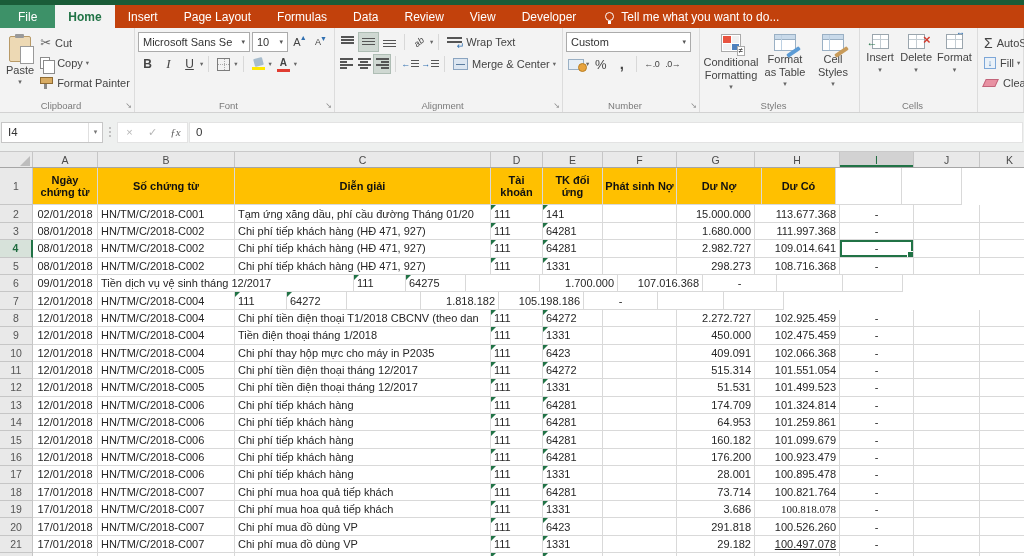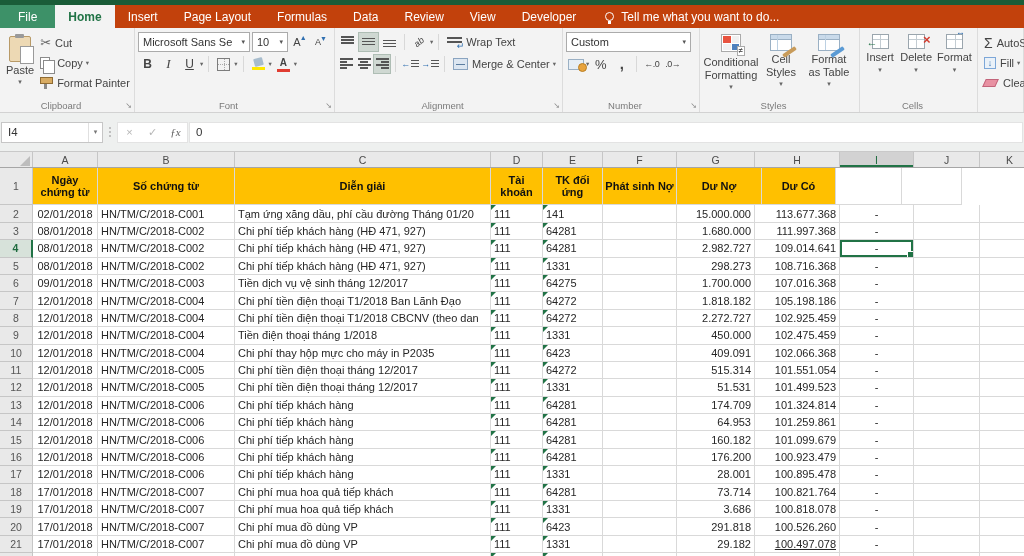--- a/index.html
+++ b/index.html
@@ -370,32 +370,32 @@
       <span class="ic-cf">
           <i></i>
           <i></i>
           <i></i>
           <i></i>
         </span>
       <span class="bb-l2"></span>
       <span class="bb-l2">Conditional Formatting</span>
       <span class="dd">▾</span>
     </div>
+    <div class="bigbtn" style="width:52px">
+      <span class="ic-table">
+          <span class="brush"></span>
+        </span>
+      <span class="bb-l2">Format as Table</span>
+      <span class="dd">▾</span>
+    </div>
     <div class="bigbtn" style="width:44px">
       <span class="ic-table">
           <span class="brush tan"></span>
         </span>
       <span class="bb-l2">Cell Styles</span>
-      <span class="dd">▾</span>
-    </div>
-    <div class="bigbtn" style="width:52px">
-      <span class="ic-table">
-          <span class="brush"></span>
-        </span>
-      <span class="bb-l2">Format as Table</span>
       <span class="dd">▾</span>
     </div>
     <span class="group-label">Styles</span>
   </div>
 
   <div class="group g-cells">
     <div class="bigbtn" style="width:37px">
       <span class="ic-cells">
           <span class="ov ov-ins">←</span>
         </span>
@@ -539,36 +539,34 @@
         <div class="cell a-r" style="width: 74px;"></div>
         <div class="cell a-r" style="width: 78px;">298.273</div>
         <div class="cell a-r" style="width: 85px;">108.716.368</div>
         <div class="cell a-dash" style="width: 74px;">-</div>
         <div class="cell a-l" style="width: 66px;"></div>
         <div class="cell a-l" style="width: 60px;"></div>
       </div>
       <div class="row">
         <div class="rownum">6</div>
         <div class="cell a-c" style="width: 65px;">09/01/2018</div>
-        <div class="cell a-l" style="width: 137px;">HN/TM/C/2018-C003</div>
         <div class="cell a-l" style="width: 256px;">Tiền dịch vụ vệ sinh tháng 12/2017</div>
         <div class="cell a-l flag" style="width: 52px;">111</div>
         <div class="cell a-l flag" style="width: 60px;">64275</div>
         <div class="cell a-r" style="width: 74px;"></div>
         <div class="cell a-r" style="width: 78px;">1.700.000</div>
         <div class="cell a-r" style="width: 85px;">107.016.368</div>
         <div class="cell a-dash" style="width: 74px;">-</div>
         <div class="cell a-l" style="width: 66px;"></div>
         <div class="cell a-l" style="width: 60px;"></div>
       </div>
       <div class="row">
         <div class="rownum">7</div>
         <div class="cell a-c" style="width: 65px;">12/01/2018</div>
         <div class="cell a-l" style="width: 137px;">HN/TM/C/2018-C004</div>
-        <div class="cell a-l" style="width: 256px;">Chi phí tiền điện thoại T1/2018 Ban Lãnh Đạo</div>
         <div class="cell a-l flag" style="width: 52px;">111</div>
         <div class="cell a-l flag" style="width: 60px;">64272</div>
         <div class="cell a-r" style="width: 74px;"></div>
         <div class="cell a-r" style="width: 78px;">1.818.182</div>
         <div class="cell a-r" style="width: 85px;">105.198.186</div>
         <div class="cell a-dash" style="width: 74px;">-</div>
         <div class="cell a-l" style="width: 66px;"></div>
         <div class="cell a-l" style="width: 60px;"></div>
       </div>
       <div class="row">
@@ -727,21 +725,21 @@
       </div>
       <div class="row">
         <div class="rownum">19</div>
         <div class="cell a-c" style="width: 65px;">17/01/2018</div>
         <div class="cell a-l" style="width: 137px;">HN/TM/C/2018-C007</div>
         <div class="cell a-l" style="width: 256px;">Chi phí mua hoa quả tiếp khách</div>
         <div class="cell a-l flag" style="width: 52px;">111</div>
         <div class="cell a-l flag" style="width: 60px;">1331</div>
         <div class="cell a-r" style="width: 74px;"></div>
         <div class="cell a-r" style="width: 78px;">3.686</div>
-        <div class="cell a-r" style="width: 85px;">100.818.078</div>
+        <div class="cell a-r" style="width: 85px; font-family: Liberation Serif, serif;">100.818.078</div>
         <div class="cell a-dash" style="width: 74px;">-</div>
         <div class="cell a-l" style="width: 66px;"></div>
         <div class="cell a-l" style="width: 60px;"></div>
       </div>
       <div class="row">
         <div class="rownum">20</div>
         <div class="cell a-c" style="width: 65px;">17/01/2018</div>
         <div class="cell a-l" style="width: 137px;">HN/TM/C/2018-C007</div>
         <div class="cell a-l" style="width: 256px;">Chi phí mua đồ dùng VP</div>
         <div class="cell a-l flag" style="width: 52px;">111</div>

